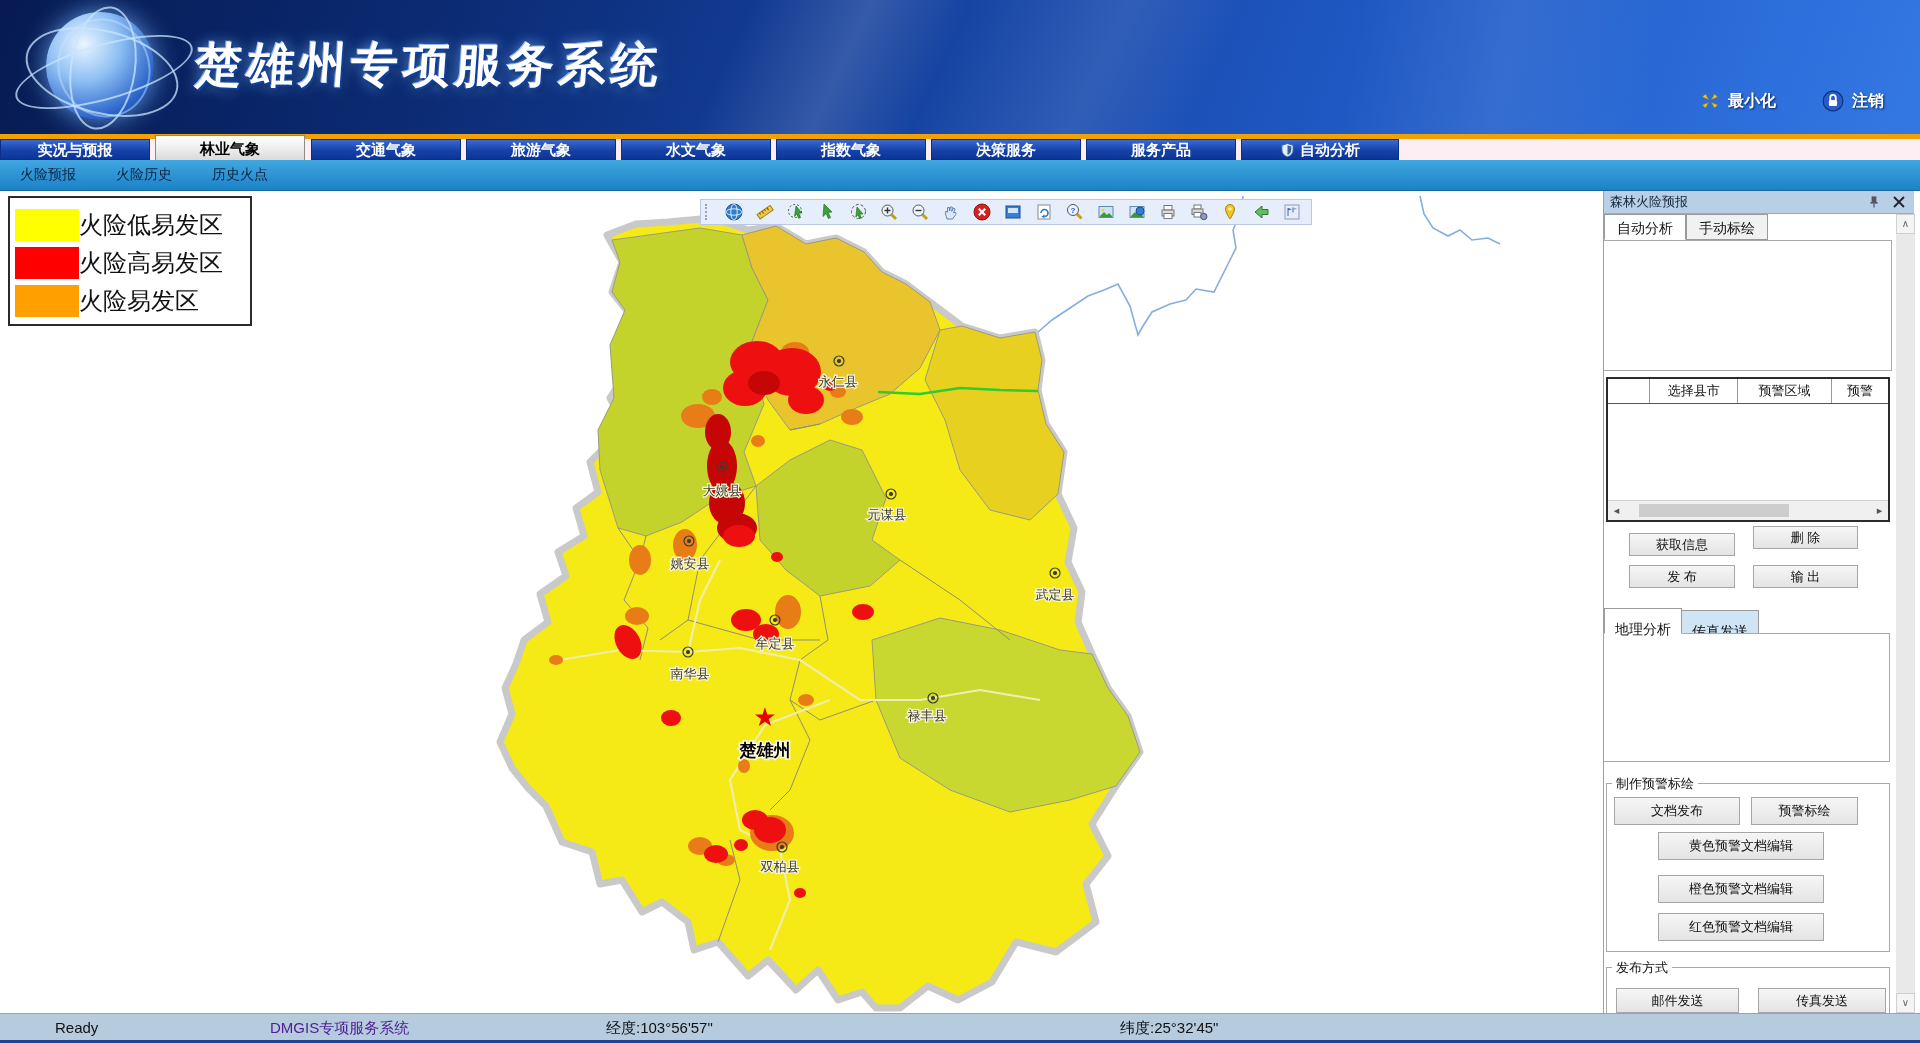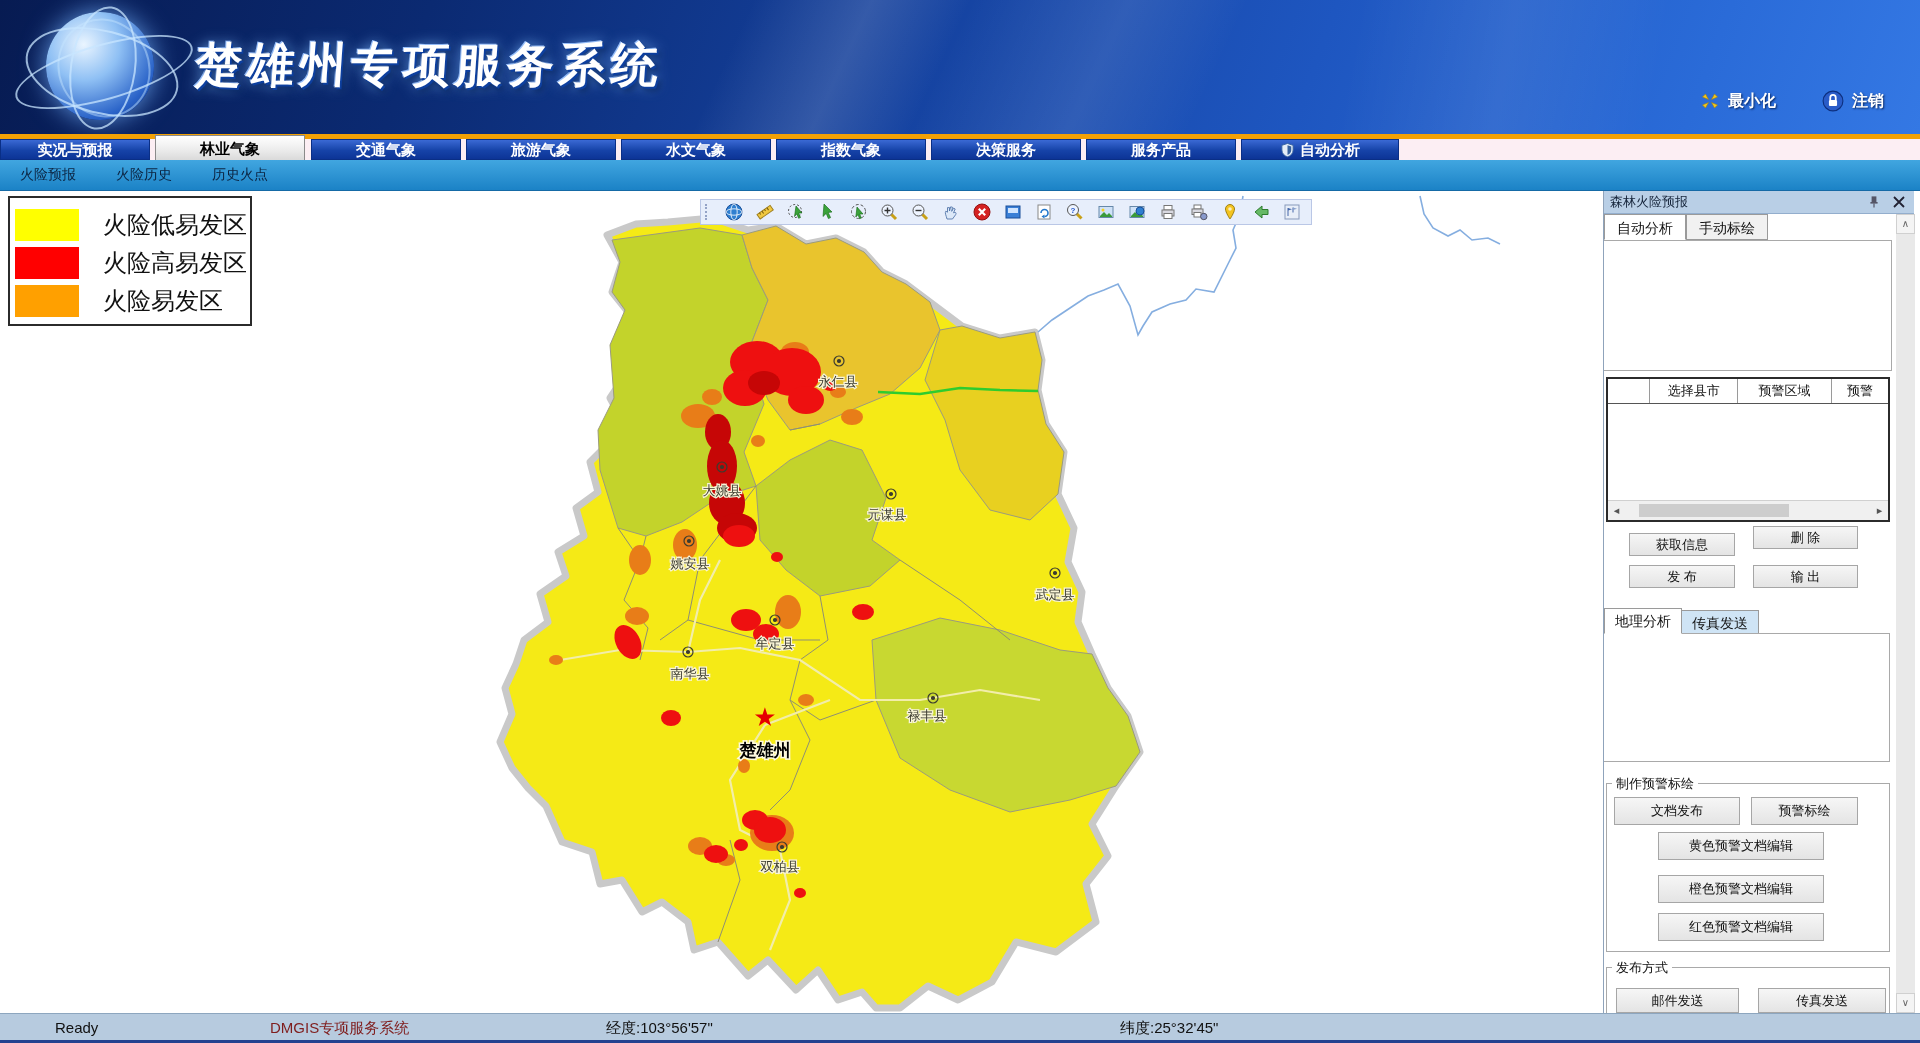--- a/index.html
+++ b/index.html
@@ -41,21 +41,21 @@
     background:linear-gradient(#41a6e0,#1b82c6);border-bottom:1px solid #156aa6;box-sizing:border-box;
     display:flex;align-items:center;gap:40px;padding-left:20px;}
   .subnav .snitem{font-size:14px;color:#0b2340;cursor:pointer;}
   
   .map-area{position:absolute;left:0;top:191px;width:1603px;height:822px;background:#fff;overflow:hidden;}
   
   .legend{position:absolute;left:8px;top:5px;width:244px;height:130px;background:#fff;
     border:2px solid #2b2b2b;box-sizing:border-box;padding:8px 0 0 5px;}
   .legend-row{display:flex;align-items:center;height:38px;}
   .legend-swatch{width:64px;height:32px;flex:0 0 64px;}
-  .legend-label{margin-left:24px;font-family:"Liberation Serif","DejaVu Serif",serif;
+  .legend-label{margin-left:0;font-family:"Liberation Serif","DejaVu Serif",serif;
     font-size:24px;color:#111;white-space:nowrap;}
   
   .map-toolbar{position:absolute;left:700px;top:8px;width:612px;height:26px;background:#e7eefb;
     border:1px solid #bac7e6;box-sizing:border-box;display:flex;align-items:center;gap:13px;padding-left:4px;}
   .grip{width:3px;height:16px;border-left:2px dotted #94a3c6;margin-right:2px;}
   .ticon{width:18px;height:18px;flex:0 0 18px;cursor:pointer;}
   
   .panel{position:absolute;left:1603px;top:191px;width:317px;height:822px;background:#fff;
     border-left:1px solid #8fa3bb;box-sizing:border-box;font-size:13px;color:#111;overflow:hidden;}
   .p-titlebar{position:absolute;left:0;top:0;width:310px;height:23px;background:#b9cfe6;
@@ -81,37 +81,37 @@
   .p-table{position:absolute;left:2px;top:186px;width:284px;height:145px;border:2px solid #2b2b2b;
     box-sizing:border-box;background:#fff;overflow:hidden;}
   .p-thead{display:flex;height:24px;border-bottom:1px solid #555;}
   .p-th{border-right:1px solid #9a9a9a;box-sizing:border-box;font-size:13px;display:flex;
     align-items:center;justify-content:center;white-space:nowrap;overflow:hidden;}
   .hscroll{position:absolute;left:0;bottom:0;width:100%;height:19px;background:#f0f0f0;
     border-top:1px solid #d0d0d0;display:flex;align-items:center;}
   .harr{width:17px;text-align:center;color:#555;font-size:11px;cursor:pointer;}
   .hthumb{height:13px;background:#cdcdcd;width:150px;margin-left:14px;cursor:pointer;}
   
-  .p-tab2{position:absolute;height:26px;line-height:24px;padding:0 10px;border:1px solid #9a9a9a;
+  .p-tab2{position:absolute;height:26px;line-height:24px;padding:8px 10px;border:1px solid #9a9a9a;
     box-sizing:border-box;cursor:pointer;font-size:14px;background:#cfe4f5;}
   .p-tab2.active{background:#fff;border-bottom:1px solid #fff;z-index:3;}
   .p-group2{position:absolute;left:0;top:442px;width:286px;height:129px;border:1px solid #a9a9a9;
     border-left:none;box-sizing:border-box;background:#fff;z-index:1;}
   .groupbox{position:absolute;border:1px solid #a9a9a9;box-sizing:border-box;background:#fff;}
   .glabel{position:absolute;top:-9px;left:5px;background:#fff;padding:0 4px;font-size:13px;}
   
   .vscroll{position:absolute;left:292px;top:23px;width:19px;height:799px;background:#e9e9e9;}
   .varr{position:absolute;left:0;width:19px;height:20px;background:#f4f4f4;border:1px solid #d0d0d0;
     box-sizing:border-box;color:#666;font-size:10px;text-align:center;line-height:18px;cursor:pointer;}
   
   .statusbar{position:absolute;left:0;top:1013px;width:1920px;height:30px;background:#b7cbdf;
     border-top:1px solid #8da6bf;box-sizing:border-box;}
   .statusbar::after{content:"";position:absolute;left:0;bottom:0;width:100%;height:3px;background:#23418f;}
   .sb-item{position:absolute;top:5px;font-size:15px;color:#111;}
-  .sb-link{color:#7f1d1d;}
+  .sb-link{color:#4c1d95;}
   
   .cnty{font-family:"Liberation Sans","DejaVu Sans",sans-serif;font-size:13px;fill:#3c3c30;
     paint-order:stroke;stroke:#f8f4d8;stroke-width:2.5px;text-anchor:middle;}
   .city{font-size:17px;font-weight:bold;fill:#000;paint-order:stroke;stroke:#fdf9df;stroke-width:3px;text-anchor:middle;}
   .star{font-size:26px;fill:#e60000;text-anchor:middle;}
 </style>
 </head>
 <body>
 
 <div class="header">

